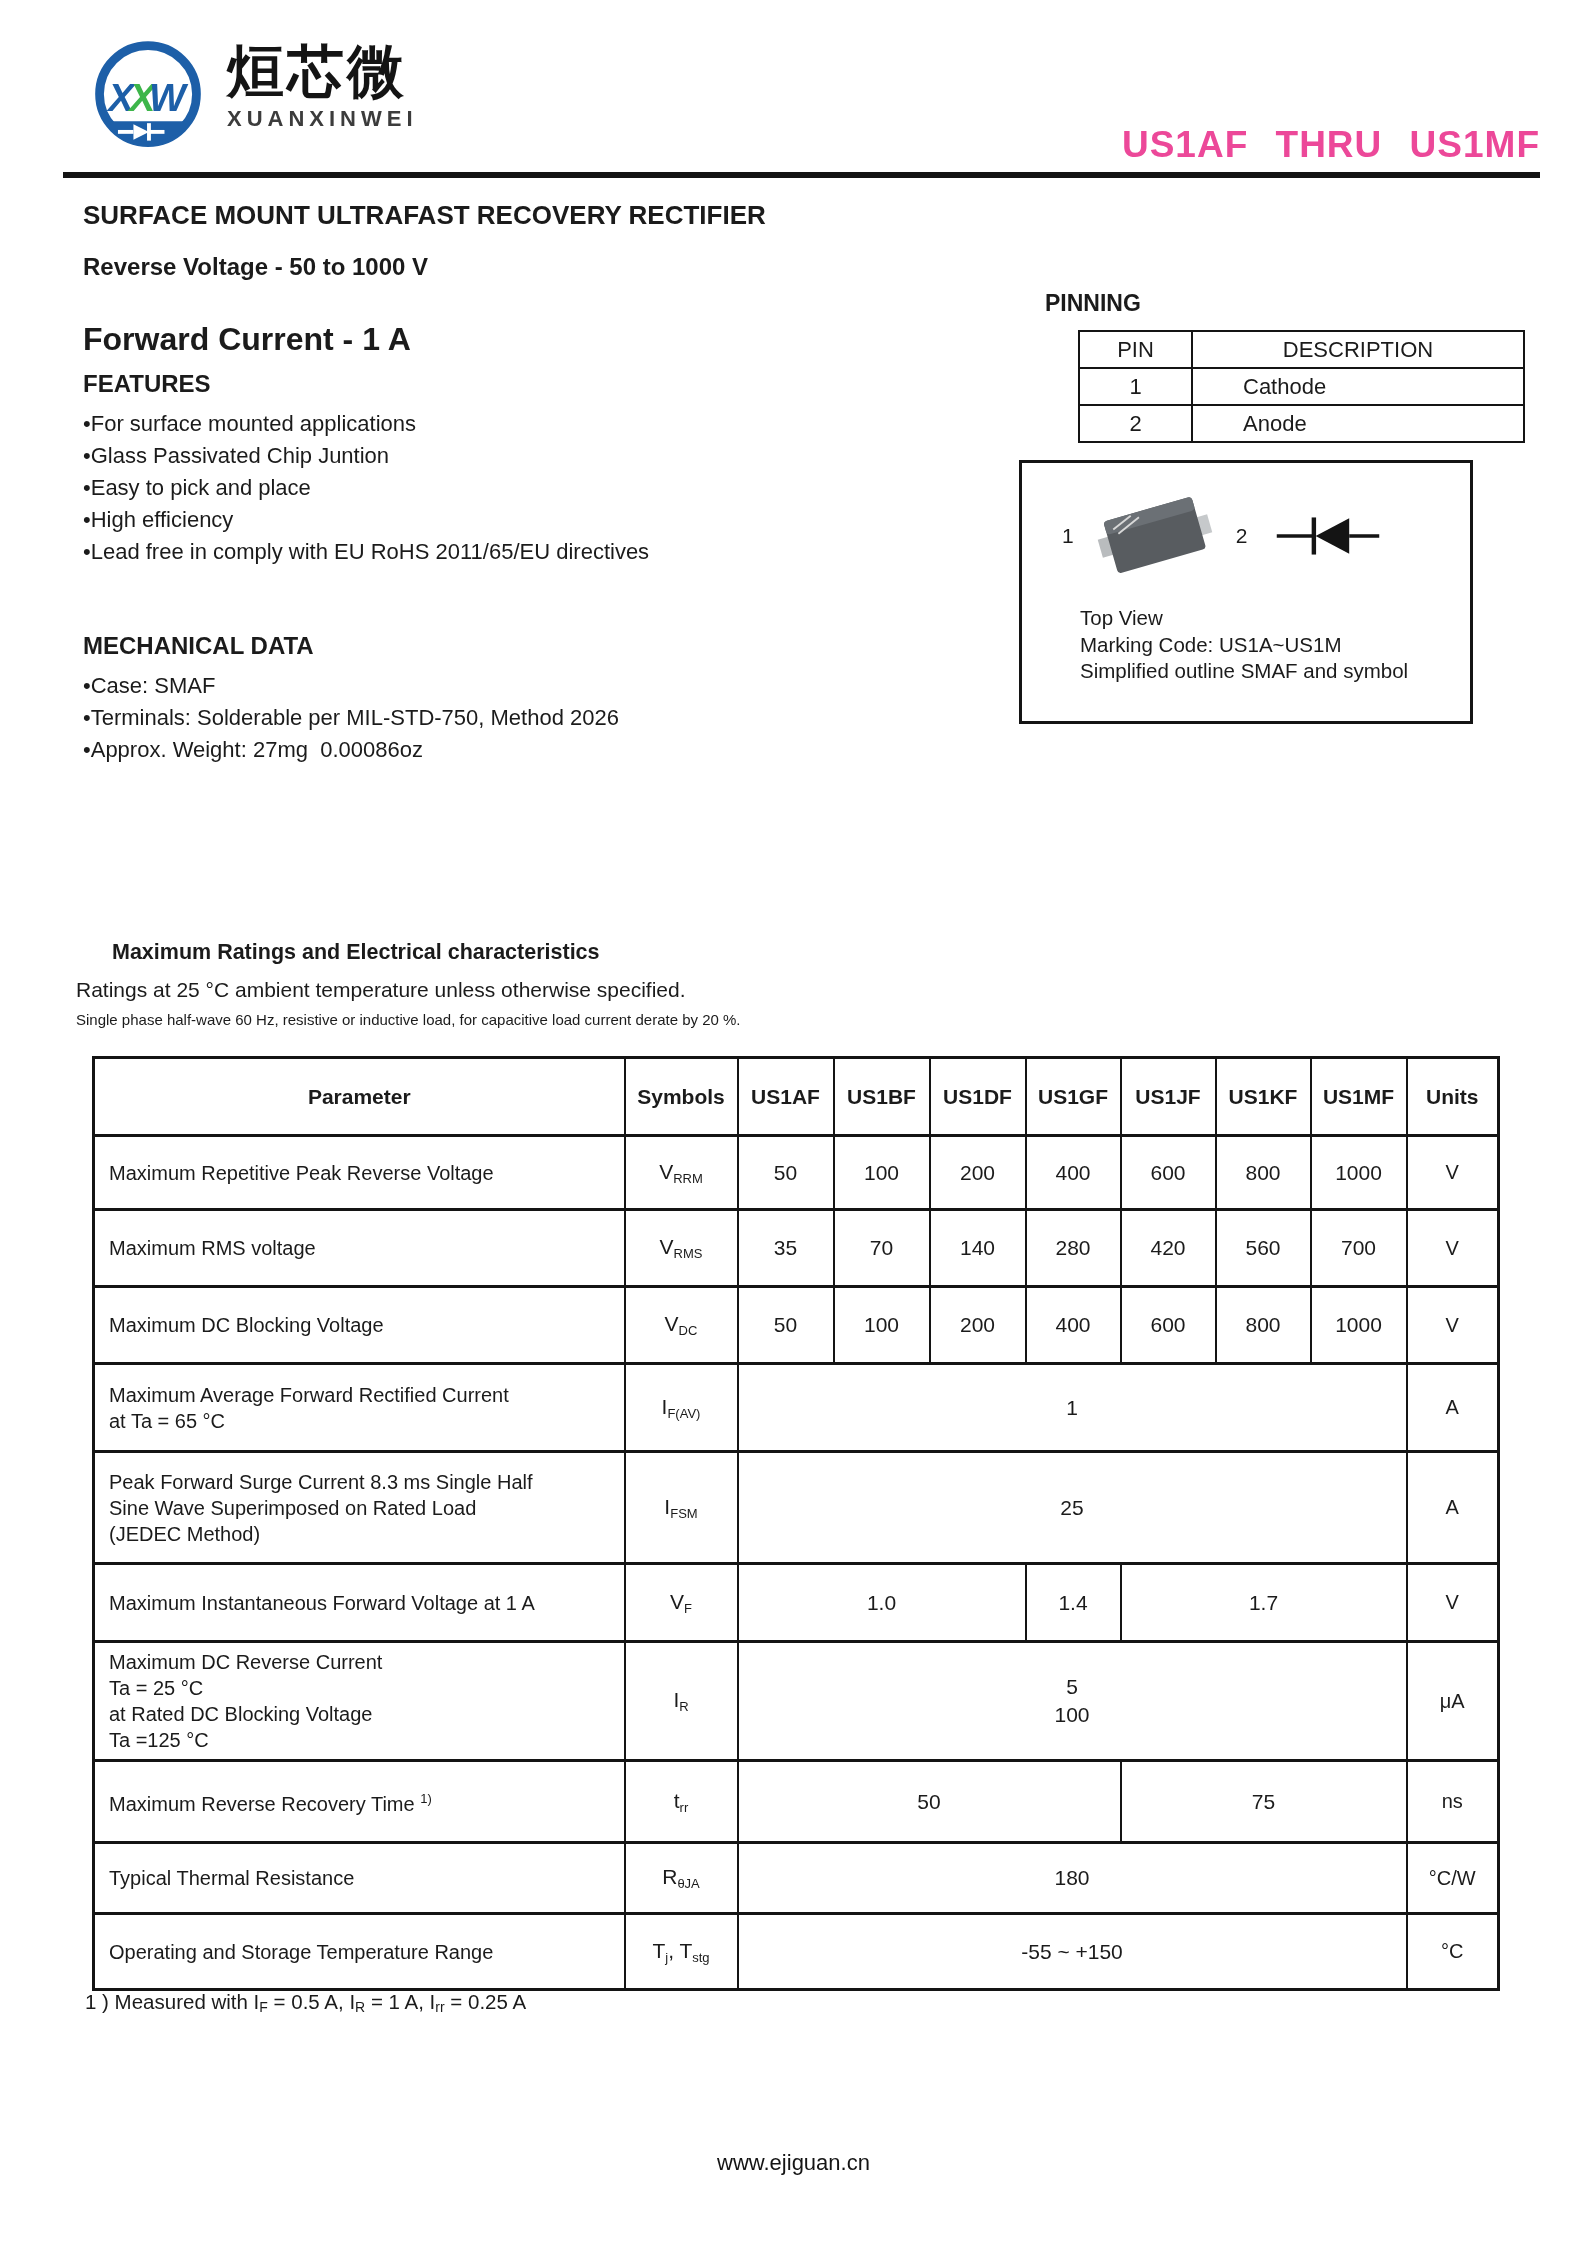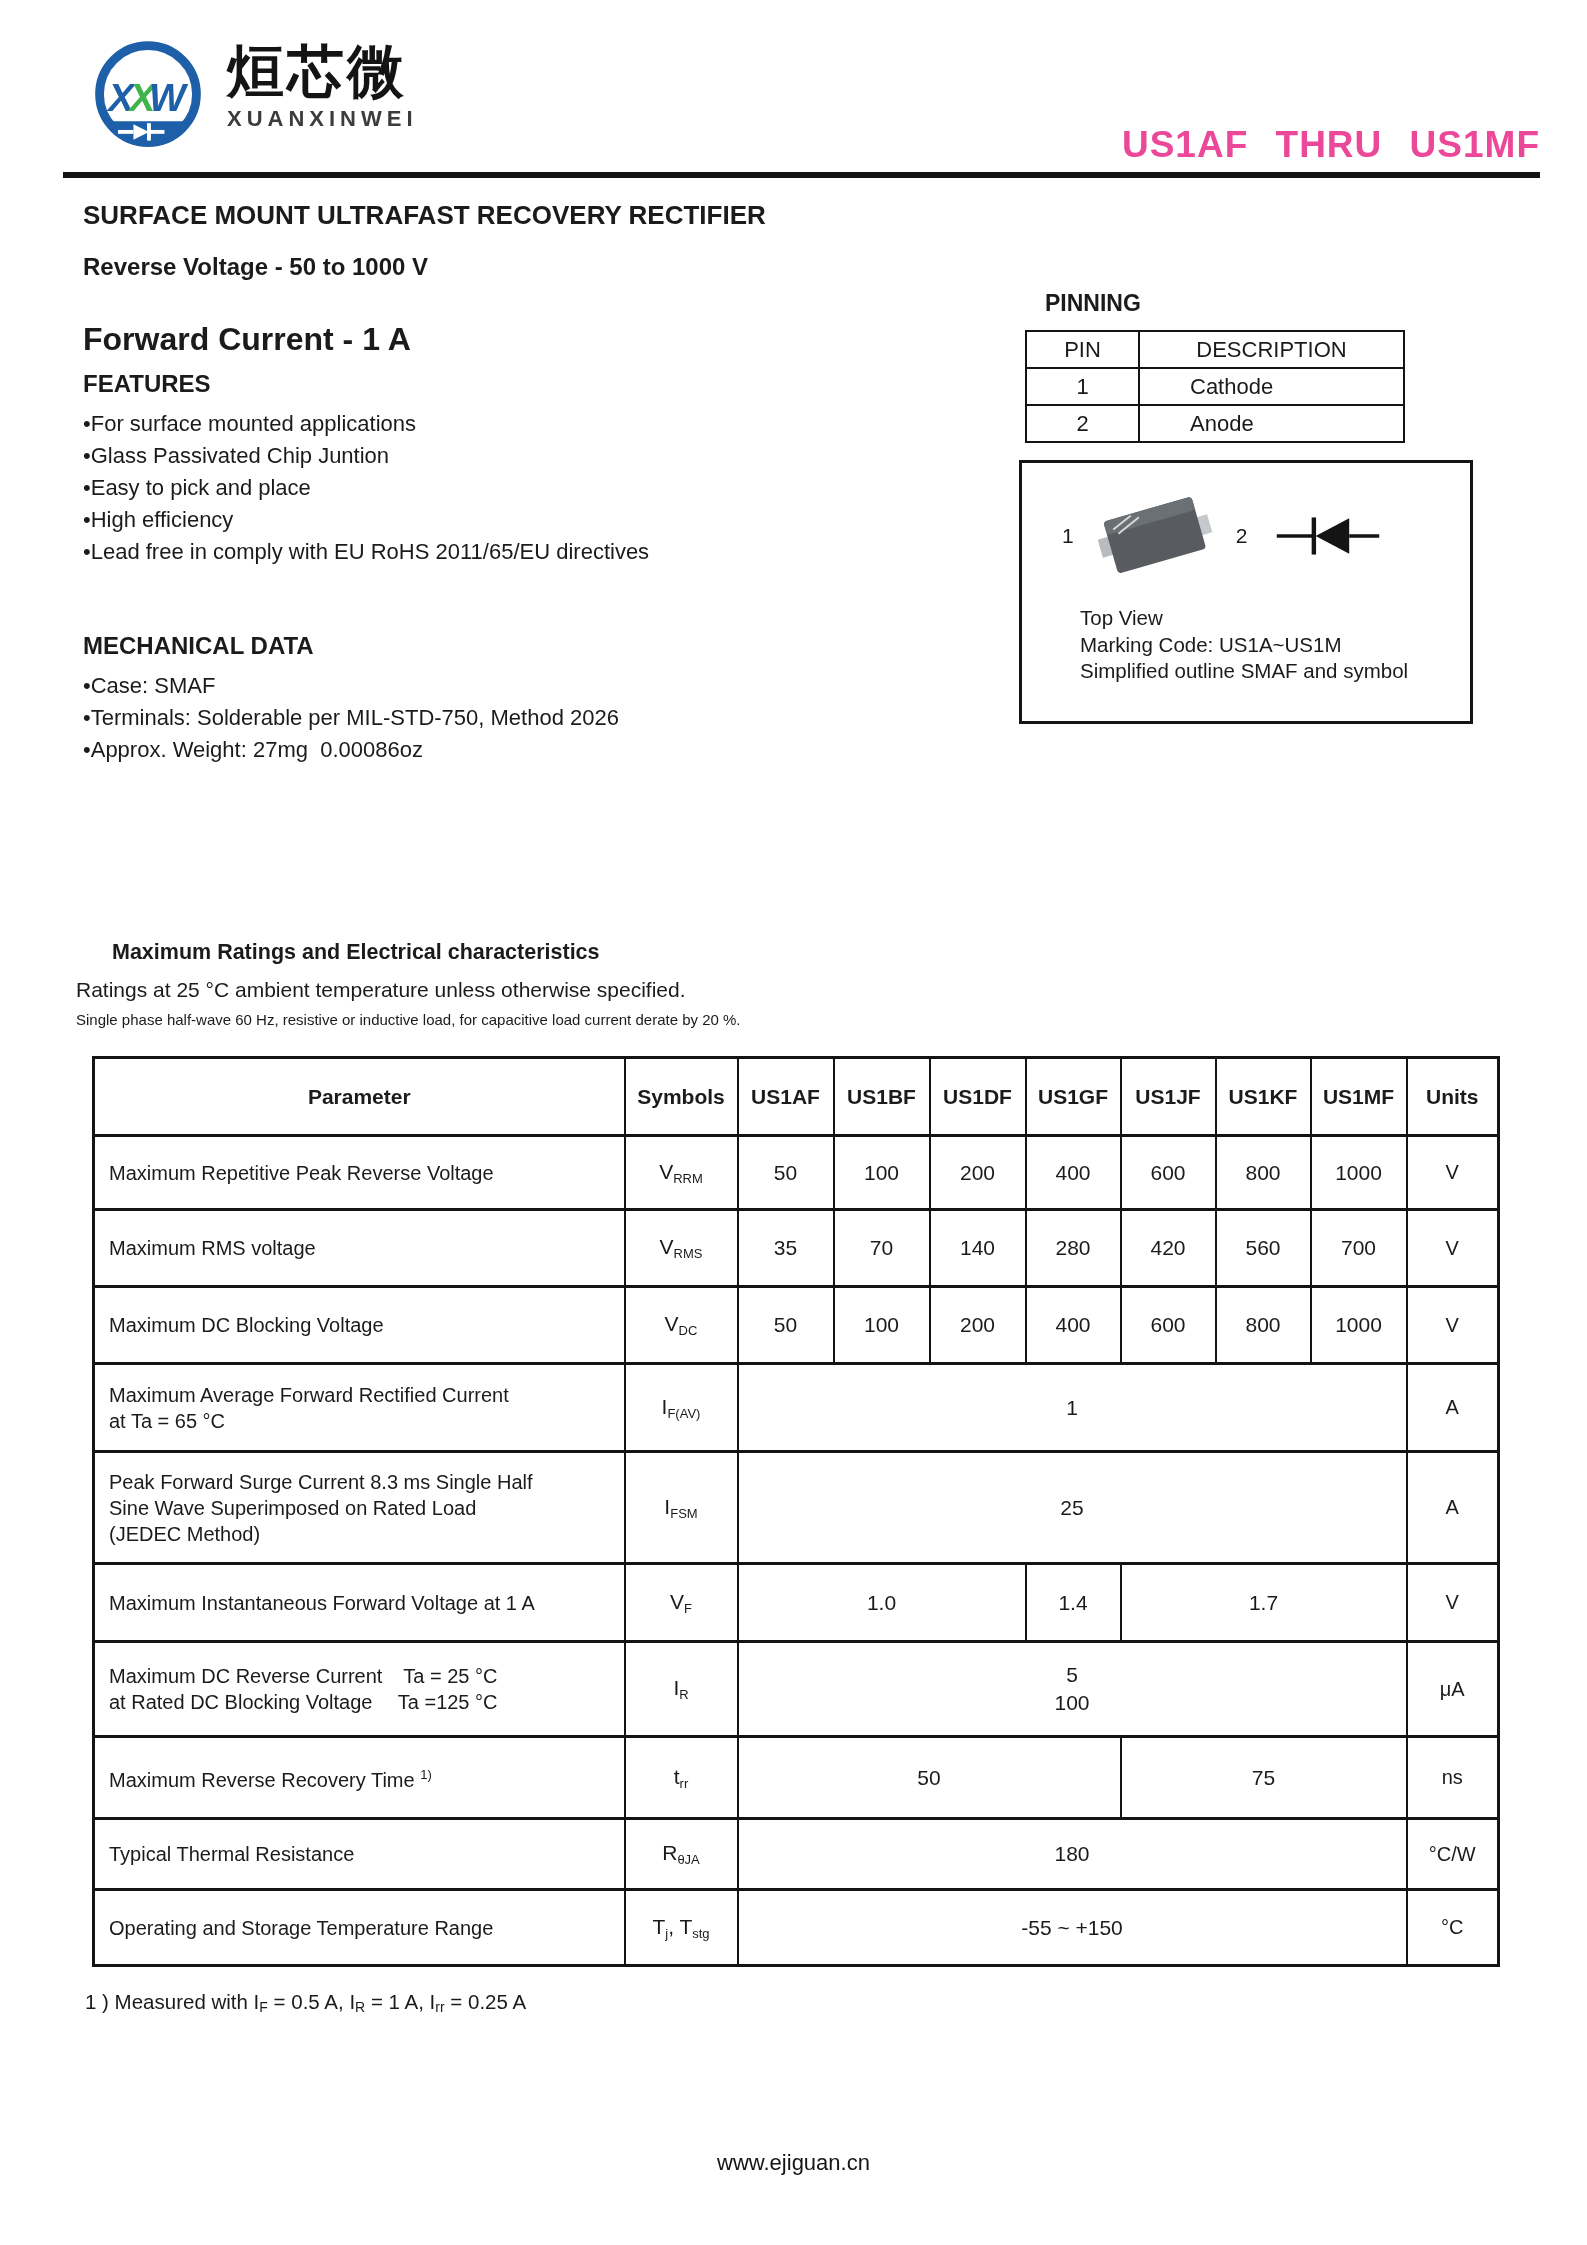--- a/index.html
+++ b/index.html
@@ -26,42 +26,42 @@
   
   .features { position:absolute; left:83px; top:370px; }
   .mechanical { position:absolute; left:83px; top:632px; }
   .sec-heading { font-size:24px; font-weight:bold; margin-bottom:10px; }
   .plainlist { list-style:none; }
   .plainlist li { font-size:22px; line-height:32px; }
   .plainlist li::before { content:"\2022 "; }
 
   
   .pinning-heading { position:absolute; left:1045px; top:290px; font-size:23px; font-weight:bold; }
-  .pin-table { position:absolute; left:1025px; top:330px; width:380px; border-collapse:collapse; table-layout:fixed; }
+  .pin-table { position:absolute; left:1078px; top:330px; width:447px; border-collapse:collapse; table-layout:fixed; }
   .pin-table td, .pin-table th { border:2.5px solid #141414; height:37px; font-size:22px; font-weight:normal; text-align:center; }
   .pin-table .desc-body { text-align:left; padding-left:50px; }
 
   .pkg-box { position:absolute; left:1019px; top:460px; width:454px; height:264px; border:3px solid #141414; }
   .pkg-row { display:flex; align-items:center; margin:30px 0 0 40px; gap:20px; }
   .pkg-pin-label { font-size:21px; }
   .pkg3d { width:122px; height:86px; }
   .diodesym { width:106px; height:46px; margin-left:8px; }
   .pkg-captions { margin:26px 0 0 58px; font-size:20.5px; line-height:26.5px; }
 
   
   .ratings-heading { position:absolute; left:76px; top:940px; font-size:21.5px; font-weight:bold;margin-left:36px; }
   .note1 { position:absolute; left:76px; top:978px; font-size:21px; }
   .note2 { position:absolute; left:76px; top:1011px; font-size:15px; }
 
   .rt { position:absolute; left:92px; top:1056px; width:1405px; border:3px solid #141414; border-collapse:collapse; table-layout:fixed; }
   .rt th, .rt td { border-left:2px solid #141414; border-right:2px solid #141414; border-top:3px solid #141414; border-bottom:3px solid #141414; }
   .rt thead tr { height:78px; }
   .rt th { font-size:21px; font-weight:bold; text-align:center; }
   .rt td.param { font-size:20px; text-align:left; padding:6px 14px; line-height:26px; }
-  .pline.split { display:flex; justify-content:space-between; padding-right:112px; }
+  .pline.split { display:flex; justify-content:space-between; padding-right:112px;flex-direction:column; }
   .rt td.sym { font-size:21px; text-align:center; }
   .rt td.val { font-size:21px; text-align:center; line-height:28px; }
   .rt td.unit { font-size:20px; text-align:center; }
   .sb { font-size:13px; vertical-align:-4px; }
   .sp { font-size:13px; vertical-align:8px; }
 
   .footnote { position:absolute; left:85px; top:1990px; font-size:20.5px; }
   .footnote .sb { font-size:14px; vertical-align:-3px; }
 
   .site { position:absolute; left:0; width:100%; top:2150px; text-align:center; font-size:22px; color:#141414; text-decoration:none; }

